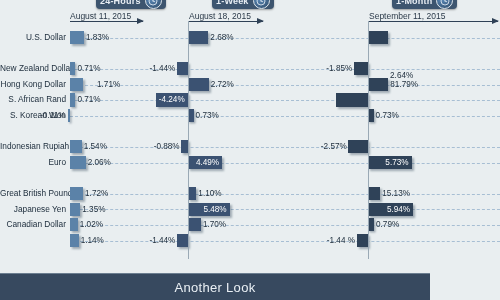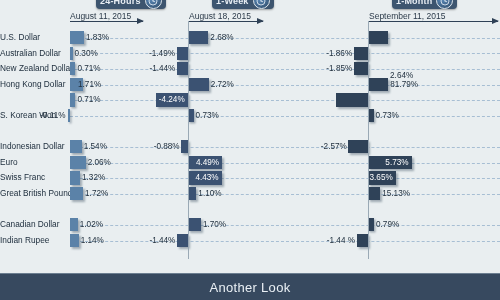--- a/index.html
+++ b/index.html
@@ -44,21 +44,21 @@
     border-top:3.5px solid transparent;border-bottom:3.5px solid transparent;
   }
 
   
   .panel-sep{position:absolute;top:21px;width:1px;background:#9aa9b5;}
 
   
   .chart{position:absolute;left:0;top:28px;width:500px;height:232px;}
   .row{position:absolute;left:0;width:500px;height:15.6px;}
   .row-label{
-    position:absolute;left:0;width:66px;
+    position:absolute;left:0;width:66px;text-align:right;
     font-size:8.3px;color:#20303f;line-height:15.6px;white-space:nowrap;
   }
   .gridline{
     position:absolute;height:0;left:70px;right:0;top:50%;
     border-top:1px dashed #9cb6cf;opacity:.85;
   }
   .bar{
     position:absolute;top:1px;height:13.2px;
     box-shadow:1.5px 1.5px 2px rgba(40,60,80,.38);
   }
@@ -66,21 +66,21 @@
   .bar.dark{background:#3b5272;}
   .bar.dark2{background:#2f4258;}
   .val{
     position:absolute;top:0;line-height:15.4px;font-size:8.2px;white-space:nowrap;
   }
   .val.inside{color:#ffffff;}
   .val.outside{color:#22313f;}
 
   
   .footer{
-    position:absolute;left:0;bottom:0;width:500px;height:26px;
+    position:absolute;left:0;bottom:0;width:430px;height:26px;
     background:#37495f;border-top:1px solid #6c7e90;
     display:flex;align-items:center;justify-content:center;
   }
   .footer-text{color:#eaf0f5;font-size:13px;letter-spacing:.3px;}
 </style>
 </head>
 <body>
 
 <div id="app">
 
@@ -130,121 +130,111 @@
       <div class="row" style="top: 2px;">
         <div class="gridline"></div>
         <div class="row-label">U.S. Dollar</div>
         <div class="bar light" style="left: 70px; width: 13.908px;"></div>
         <div class="val outside" style="left: 85.908px;">1.83%</div>
         <div class="bar dark" style="left: 188px; width: 20.368px;"></div>
         <div class="val outside" style="left: 210.368px;">2.68%</div>
         <div class="bar dark2" style="left: 368px; width: 20.064px;"></div>
         <div class="val outside" style="left: 390.064px; margin-top: 38px;">2.64%</div>
       </div>
-      <div class="row" style="top: 17.6px;">
-        <div class="gridline"></div>
-        <div class="row-label">Australian Dollar</div>
-        <div class="bar light" style="left: 70px; width: 2.5px;"></div>
-        <div class="val outside" style="left: 74.5px;">0.30%</div>
-        <div class="bar dark" style="left: 176.676px; width: 11.324px;"></div>
-        <div class="val outside" style="left: 149.076px; width: 25.6px; text-align: right;">-1.49%</div>
-        <div class="bar dark2" style="left: 353.864px; width: 14.136px;"></div>
-        <div class="val outside" style="left: 326.264px; width: 25.6px; text-align: right;">-1.86%</div>
-      </div>
       <div class="row" style="top: 33.2px;">
         <div class="gridline"></div>
         <div class="row-label">New Zealand Dollar</div>
         <div class="bar light" style="left: 70px; width: 5.396px;"></div>
         <div class="val outside" style="left: 77.396px;">0.71%</div>
         <div class="bar dark" style="left: 177.056px; width: 10.944px;"></div>
         <div class="val outside" style="left: 149.456px; width: 25.6px; text-align: right;">-1.44%</div>
         <div class="bar dark2" style="left: 353.94px; width: 14.06px;"></div>
         <div class="val outside" style="left: 326.34px; width: 25.6px; text-align: right;">-1.85%</div>
       </div>
       <div class="row" style="top: 48.8px;">
         <div class="gridline"></div>
         <div class="row-label">Hong Kong Dollar</div>
         <div class="bar light" style="left: 70px; width: 12.996px;"></div>
-        <div class="val outside" style="left: 78px;">1.71%</div>
+        <div class="val outside" style="left: 97px;">1.71%</div>
         <div class="bar dark" style="left: 188px; width: 20.672px;"></div>
         <div class="val outside" style="left: 210.672px;">2.72%</div>
         <div class="bar dark2" style="left: 368px; width: 20.292px;"></div>
         <div class="val outside" style="left: 390.292px;">81.79%</div>
       </div>
       <div class="row" style="top: 64.4px;">
         <div class="gridline"></div>
+        <div class="row-label">S. African Rand</div>
         <div class="bar light" style="left: 70px; width: 5.396px;"></div>
         <div class="val outside" style="left: 77.396px;">0.71%</div>
         <div class="bar dark" style="left: 155.776px; width: 32.224px;"></div>
         <div class="val inside" style="left: 158.776px;">-4.24%</div>
         <div class="bar dark2" style="left: 335.776px; width: 32.224px;"></div>
       </div>
       <div class="row" style="top: 80px;">
         <div class="gridline"></div>
         <div class="row-label">S. Korean Won</div>
         <div class="bar light" style="left: 67.5px; width: 2.5px;"></div>
         <div class="val outside" style="left: 39.9px; width: 25.6px; text-align: right;">-0.11%</div>
         <div class="bar dark" style="left: 188px; width: 5.548px;"></div>
         <div class="val outside" style="left: 195.548px;">0.73%</div>
         <div class="bar dark2" style="left: 368px; width: 5.548px;"></div>
         <div class="val outside" style="left: 375.548px;">0.73%</div>
       </div>
       <div class="row" style="top: 111.2px;">
         <div class="gridline"></div>
-        <div class="row-label">Indonesian Dollar</div>
+        <div class="row-label">Indonesian Rupiah</div>
         <div class="bar light" style="left: 70px; width: 11.704px;"></div>
         <div class="val outside" style="left: 83.704px;">1.54%</div>
         <div class="bar dark" style="left: 181.312px; width: 6.688px;"></div>
         <div class="val outside" style="left: 153.712px; width: 25.6px; text-align: right;">-0.88%</div>
         <div class="bar dark2" style="left: 348.468px; width: 19.532px;"></div>
         <div class="val outside" style="left: 320.868px; width: 25.6px; text-align: right;">-2.57%</div>
       </div>
       <div class="row" style="top: 126.8px;">
         <div class="gridline"></div>
         <div class="row-label">Euro</div>
         <div class="bar light" style="left: 70px; width: 15.656px;"></div>
         <div class="val outside" style="left: 87.656px;">2.06%</div>
         <div class="bar dark" style="left: 188px; width: 34.124px;"></div>
         <div class="val inside" style="left: 188px; width: 31.124px; text-align: right;">4.49%</div>
         <div class="bar dark2" style="left: 368px; width: 43.548px;"></div>
         <div class="val inside" style="left: 368px; width: 40.548px; text-align: right;">5.73%</div>
       </div>
-      <div class="row" style="top: 142.4px;">
-        <div class="gridline"></div>
-        <div class="row-label">Swiss Franc</div>
-        <div class="bar light" style="left: 70px; width: 10.032px;"></div>
-        <div class="val outside" style="left: 82.032px;">1.32%</div>
-        <div class="bar dark" style="left: 188px; width: 33.668px;"></div>
-        <div class="val inside" style="left: 188px; width: 30.668px; text-align: right;">4.43%</div>
-        <div class="bar dark2" style="left: 368px; width: 27.74px;"></div>
-        <div class="val inside" style="left: 368px; width: 24.74px; text-align: right;">3.65%</div>
-      </div>
       <div class="row" style="top: 158px;">
         <div class="gridline"></div>
         <div class="row-label">Great British Pound</div>
         <div class="bar light" style="left: 70px; width: 13.072px;"></div>
         <div class="val outside" style="left: 85.072px;">1.72%</div>
         <div class="bar dark" style="left: 188px; width: 8.36px;"></div>
         <div class="val outside" style="left: 198.36px;">1.10%</div>
         <div class="bar dark2" style="left: 368px; width: 12.236px;"></div>
         <div class="val outside" style="left: 382.236px;">15.13%</div>
       </div>
+      <div class="row" style="top: 173.6px;">
+        <div class="gridline"></div>
+        <div class="row-label">Japanese Yen</div>
+        <div class="bar light" style="left: 70px; width: 10.26px;"></div>
+        <div class="val outside" style="left: 82.26px;">1.35%</div>
+        <div class="bar dark" style="left: 188px; width: 41.648px;"></div>
+        <div class="val inside" style="left: 188px; width: 38.648px; text-align: right;">5.48%</div>
+        <div class="bar dark2" style="left: 368px; width: 45.144px;"></div>
+        <div class="val inside" style="left: 368px; width: 42.144px; text-align: right;">5.94%</div>
+      </div>
       <div class="row" style="top: 189.2px;">
         <div class="gridline"></div>
         <div class="row-label">Canadian Dollar</div>
         <div class="bar light" style="left: 70px; width: 7.752px;"></div>
         <div class="val outside" style="left: 79.752px;">1.02%</div>
         <div class="bar dark" style="left: 188px; width: 12.92px;"></div>
         <div class="val outside" style="left: 202.92px;">1.70%</div>
         <div class="bar dark2" style="left: 368px; width: 6.004px;"></div>
         <div class="val outside" style="left: 376.004px;">0.79%</div>
       </div>
       <div class="row" style="top: 204.8px;">
         <div class="gridline"></div>
-        <div class="row-label">Indian Rupee</div>
         <div class="bar light" style="left: 70px; width: 8.664px;"></div>
         <div class="val outside" style="left: 80.664px;">1.14%</div>
         <div class="bar dark" style="left: 177.056px; width: 10.944px;"></div>
         <div class="val outside" style="left: 149.456px; width: 25.6px; text-align: right;">-1.44%</div>
         <div class="bar dark2" style="left: 357.056px; width: 10.944px;"></div>
         <div class="val outside" style="left: 324.856px; width: 30.2px; text-align: right;">-1.44 %</div>
       </div>
     </div>
 
   <div class="footer">

